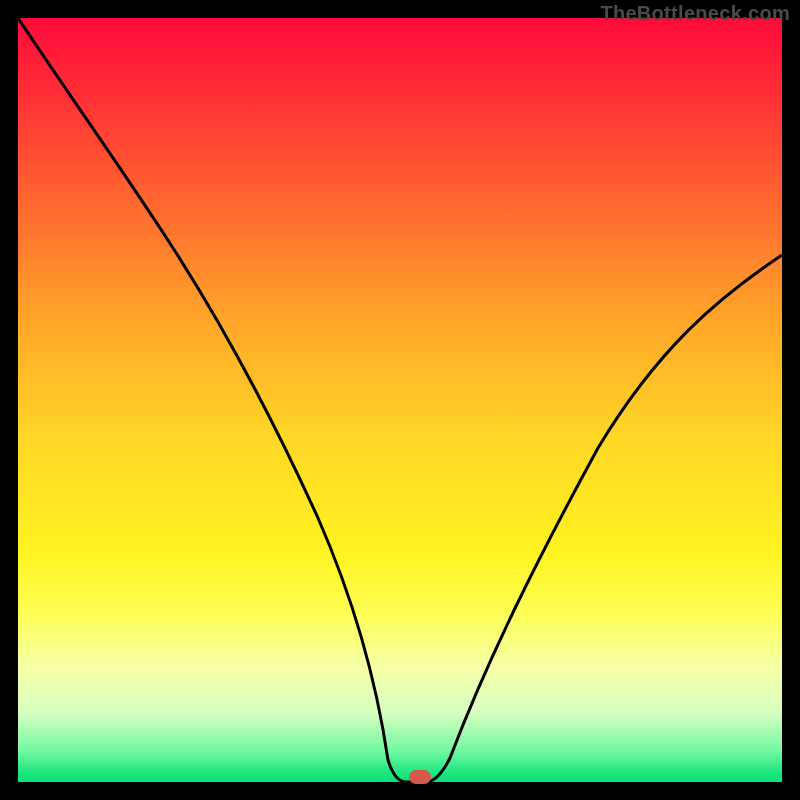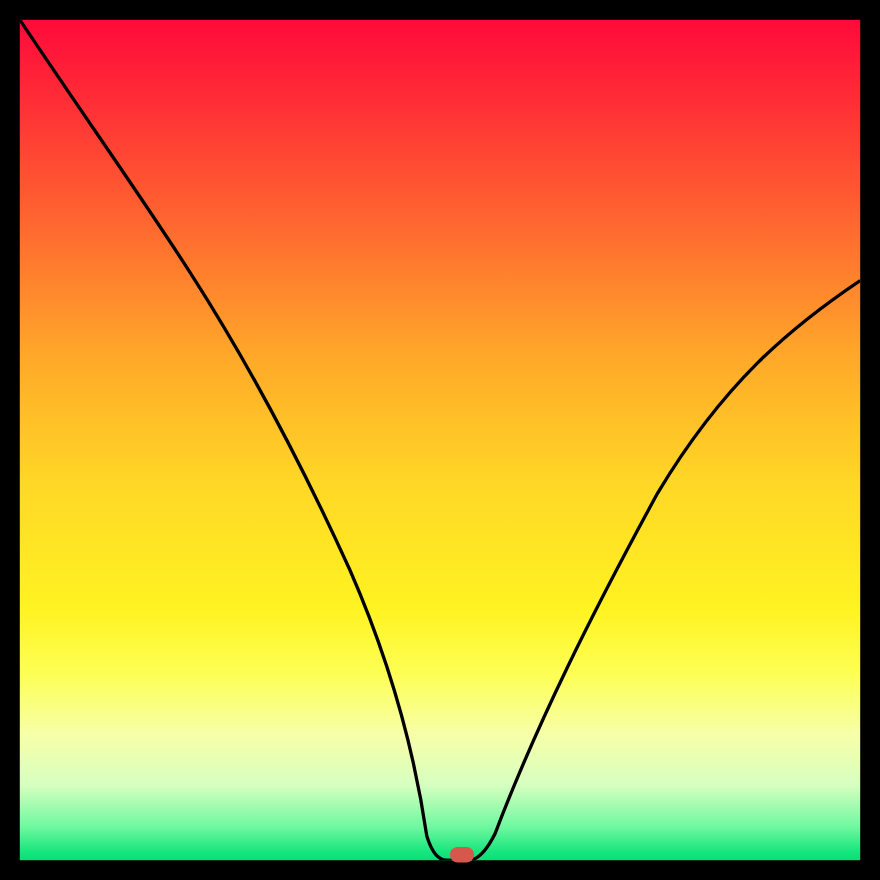--- a/index.html
+++ b/index.html
@@ -36,13 +36,14 @@
          C 335 580, 358 660, 370 742
          C 374 755, 380 764, 388 764
          L 408 764
          C 416 764, 424 756, 432 740
          C 470 640, 520 540, 580 430
          C 640 330, 700 280, 764 237"></path>
   </svg>
 
   <div class="marker" style="left:420px; top:777px;"></div>
 
+  <div class="watermark">TheBottleneck.com</div>
 </div>
 
 </body></html>

